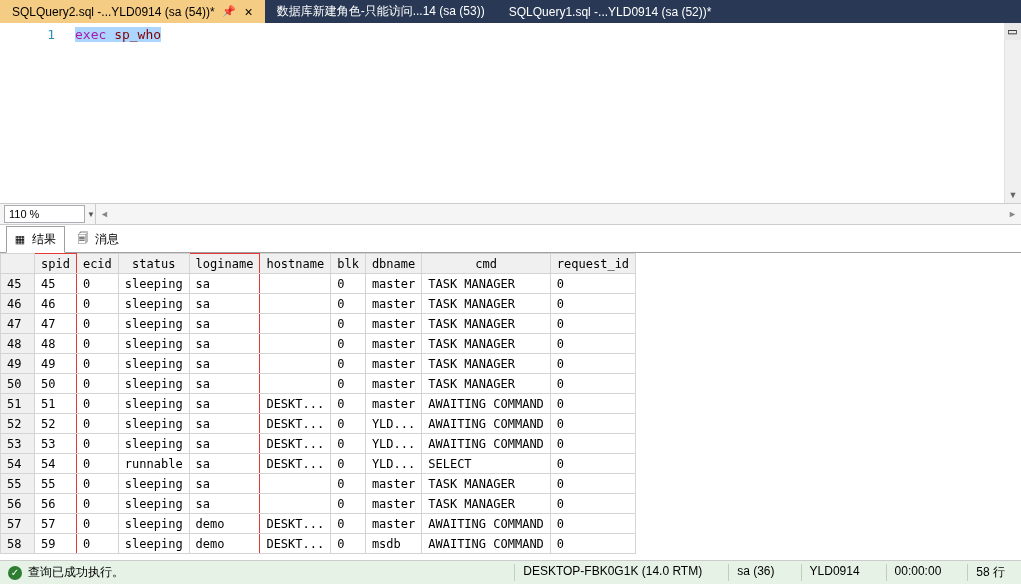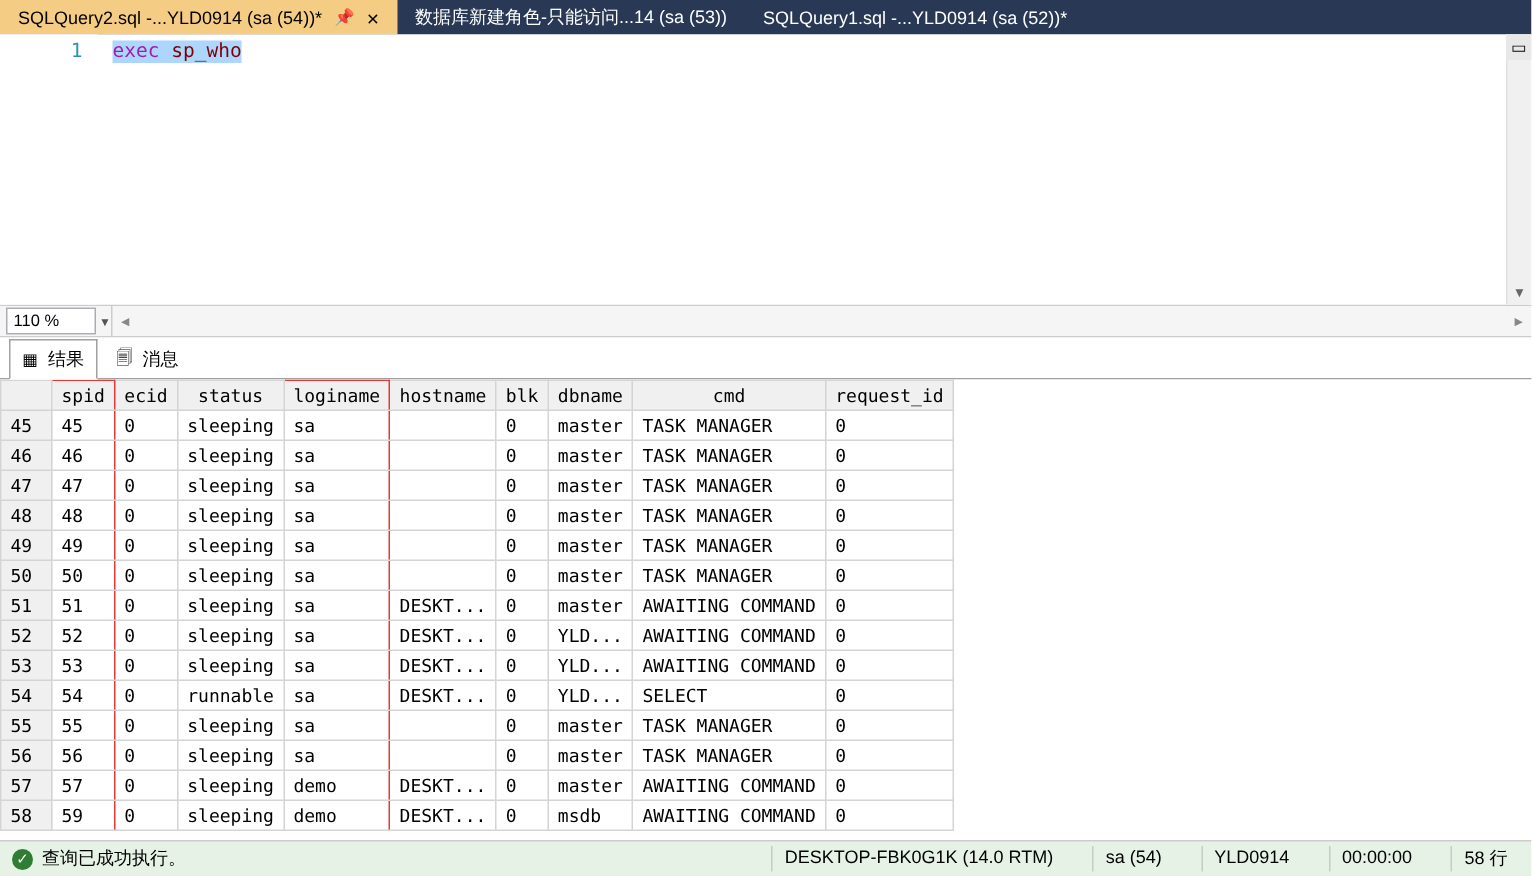--- a/index.html
+++ b/index.html
@@ -16,21 +16,21 @@
     .code-area { flex: 1; padding: 4px 0 0 10px; font-family: Consolas, monospace; font-size: 13px; }
     .code-line { white-space: pre; }
     .kw { color: #a21caf; }
     .proc { color: #800000; }
     .highlight { background: #add6ff; }
     .editor-vscroll { position: absolute; right: 0; top: 0; width: 17px; height: 100%; background: #f0f0f0; border-left: 1px solid #e0e0e0; display: flex; flex-direction: column; }
     .vscroll-btn { height: 17px; display: flex; align-items: center; justify-content: center; font-size: 9px; color: #666; }
     .splitter-icon { position: absolute; right: 0; top: 0; width: 17px; height: 17px; background: #e8e8e8; display: flex; align-items: center; justify-content: center; z-index: 2; font-size: 11px; }
     
     .zoom-bar { height: 22px; display: flex; align-items: center; border-top: 1px solid #ccc; border-bottom: 1px solid #ccc; padding-left: 4px; background: #f5f5f5; }
-    .zoom-select { width: 60px; height: 18px; font-size: 11px; border: 1px solid #abadb3; background: #fff; padding-left: 4px; }
+    .zoom-select { width: 81px; height: 18px; font-size: 11px; border: 1px solid #abadb3; background: #fff; padding-left: 4px; }
     .zoom-bar-right { flex: 1; border-left: 1px solid #ccc; height: 100%; position: relative; }
     .hscroll-arrow { position: absolute; top: 0; height: 100%; width: 17px; display: flex; align-items: center; justify-content: center; color: #888; font-size: 9px; }
     
     .results-tabs { height: 28px; display: flex; align-items: end; background: #fff; border-bottom: 1px solid #a0a0a0; padding-left: 6px; gap: 4px; }
     .result-tab { display: flex; align-items: center; gap: 5px; padding: 4px 8px 4px 6px; cursor: pointer; position: relative; top: 1px; border: 1px solid transparent; }
     .result-tab.active { background: #fff; border: 1px solid #a0a0a0; border-bottom: 1px solid #fff; }
     .result-tab-icon { width: 14px; height: 14px; display: inline-flex; align-items: center; justify-content: center; font-size: 11px; }
     
     .grid-container { flex: 1; overflow: auto; background: #fff; }
     table.results { border-collapse: collapse; font-family: "NSimSun", "SimSun", Consolas, monospace; font-size: 12px; }
@@ -300,18 +300,18 @@
   </table>
 </div>
 
 <div class="status-bar">
   <div class="status-left">
     <span class="success-icon">✓</span>
     <span>查询已成功执行。</span>
   </div>
   <div class="status-right">
     <span class="status-cell">DESKTOP-FBK0G1K (14.0 RTM)</span>
-    <span class="status-cell">sa (54)</span>
+    <span class="status-cell">sa (36)</span>
     <span class="status-cell">YLD0914</span>
     <span class="status-cell">00:00:00</span>
     <span class="status-cell">58 行</span>
   </div>
 </div>
 
 </body></html>

